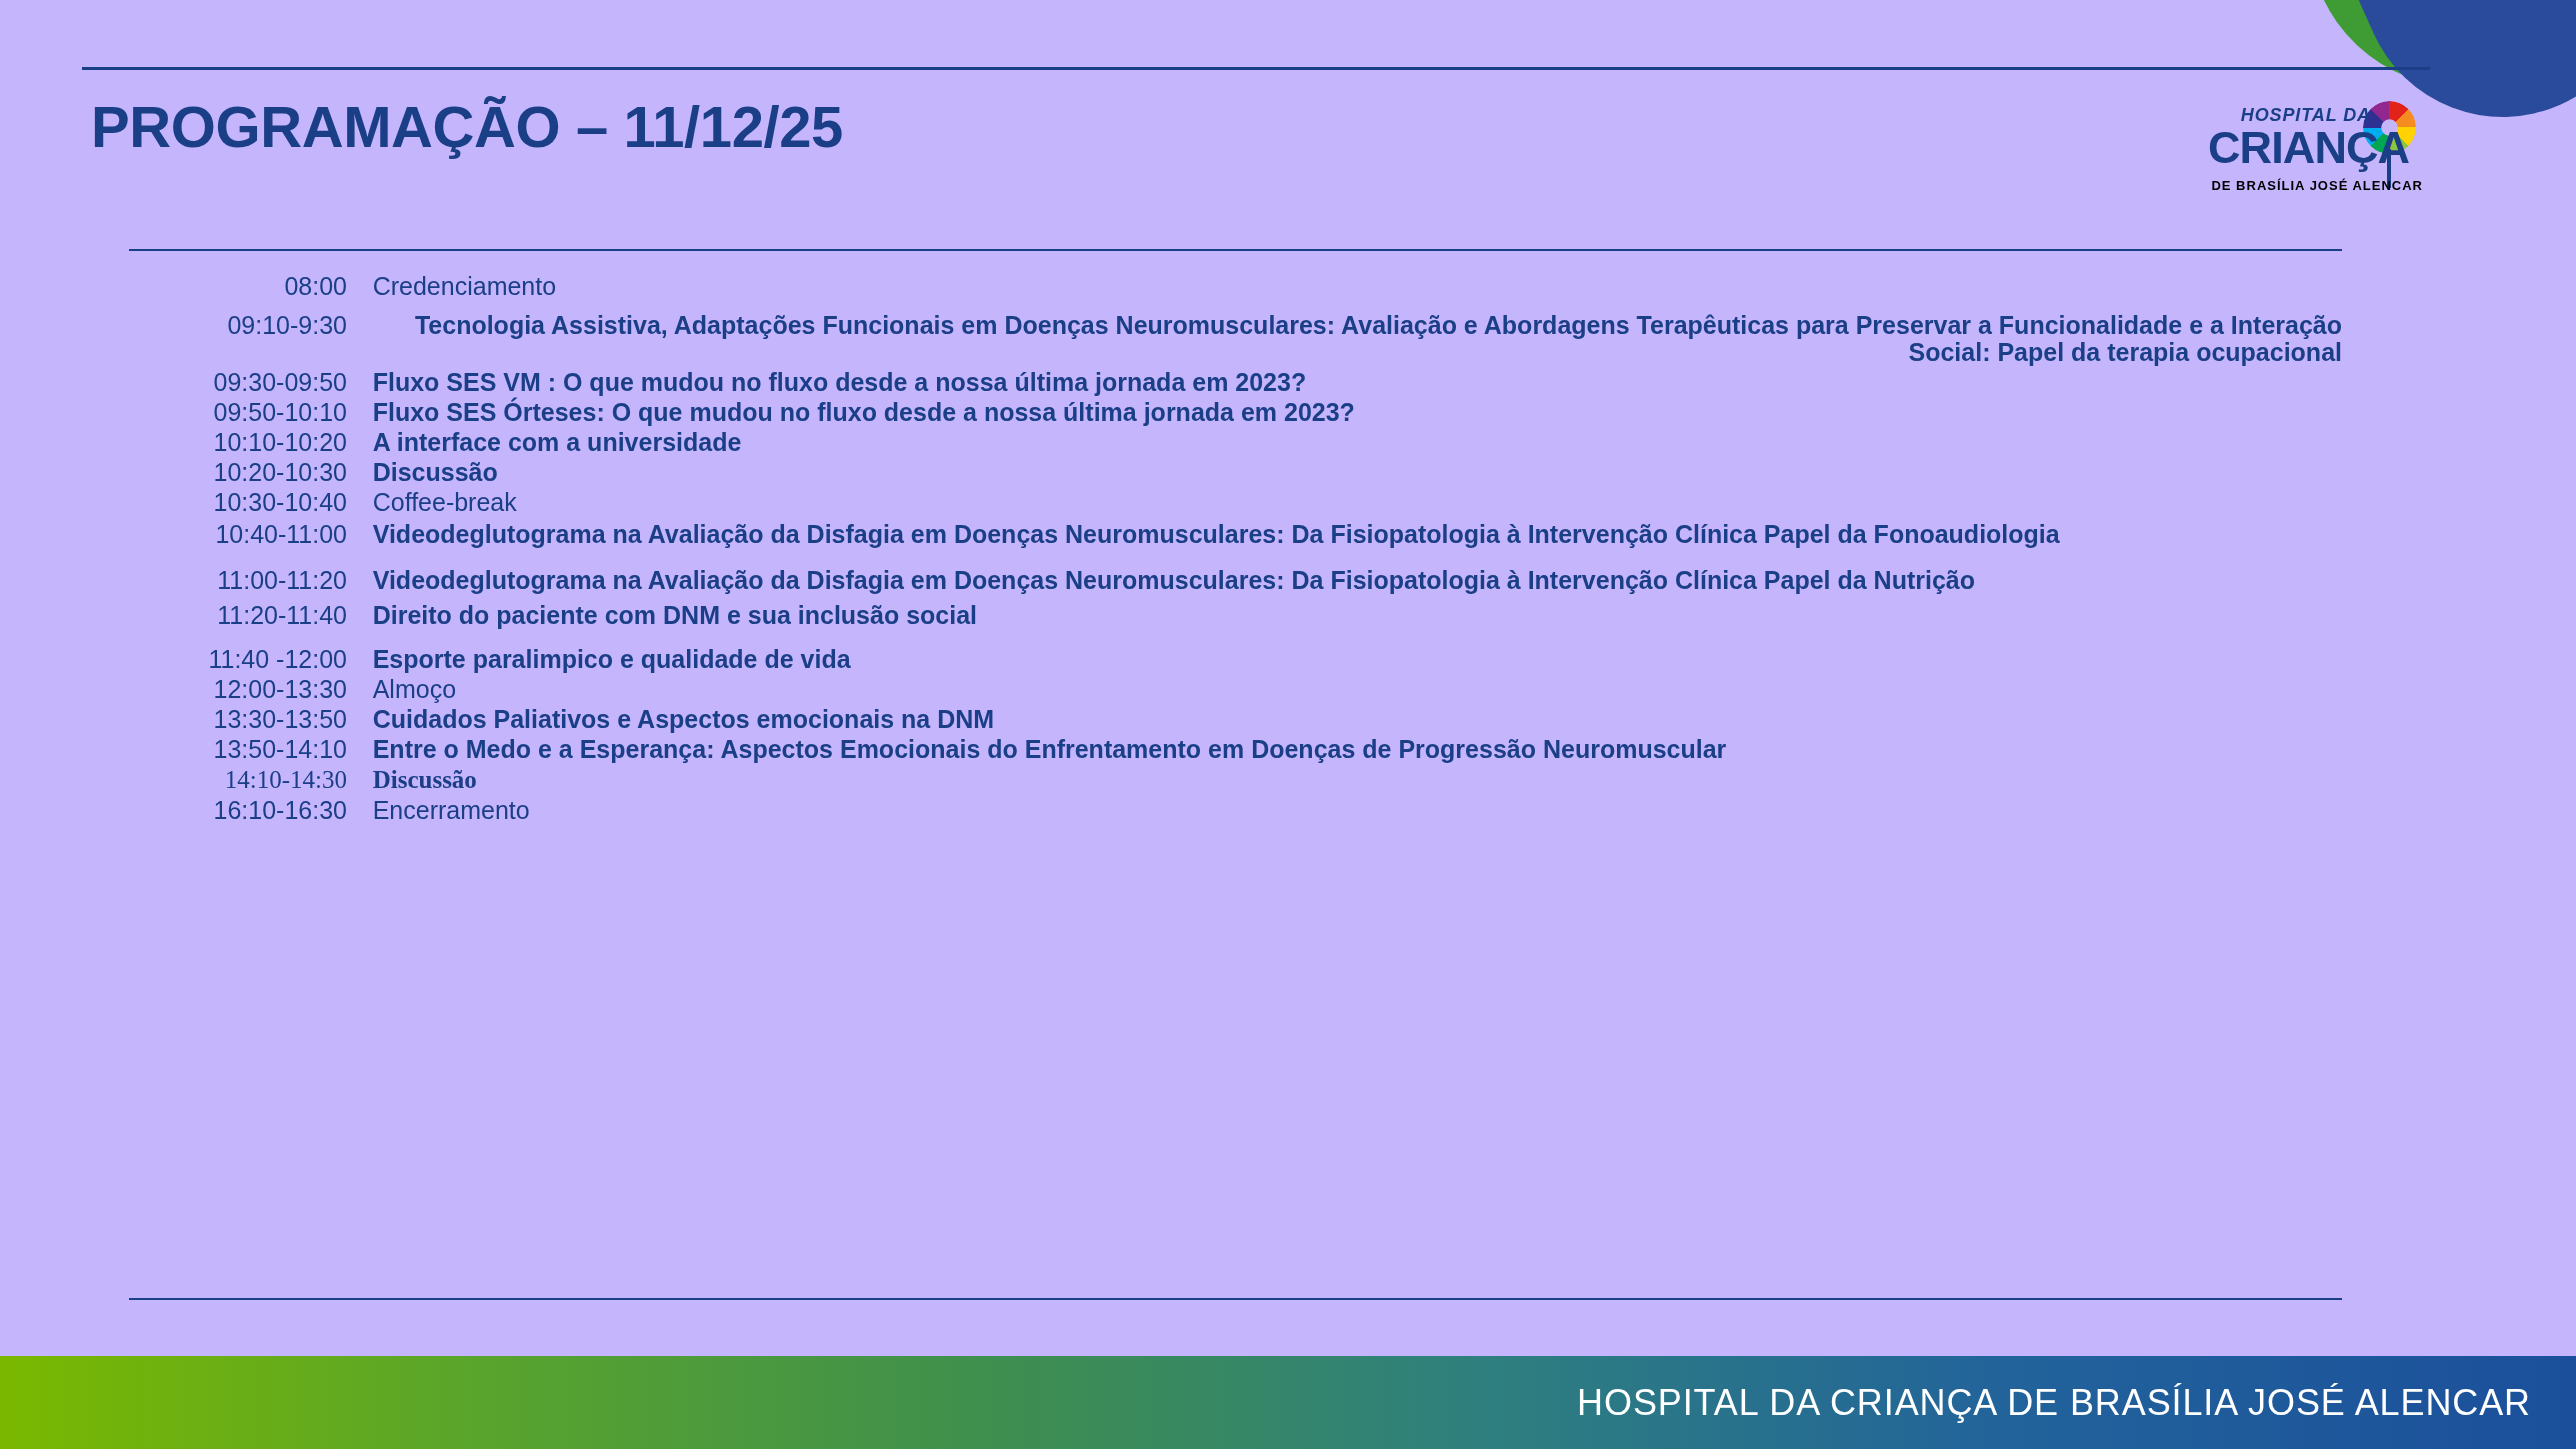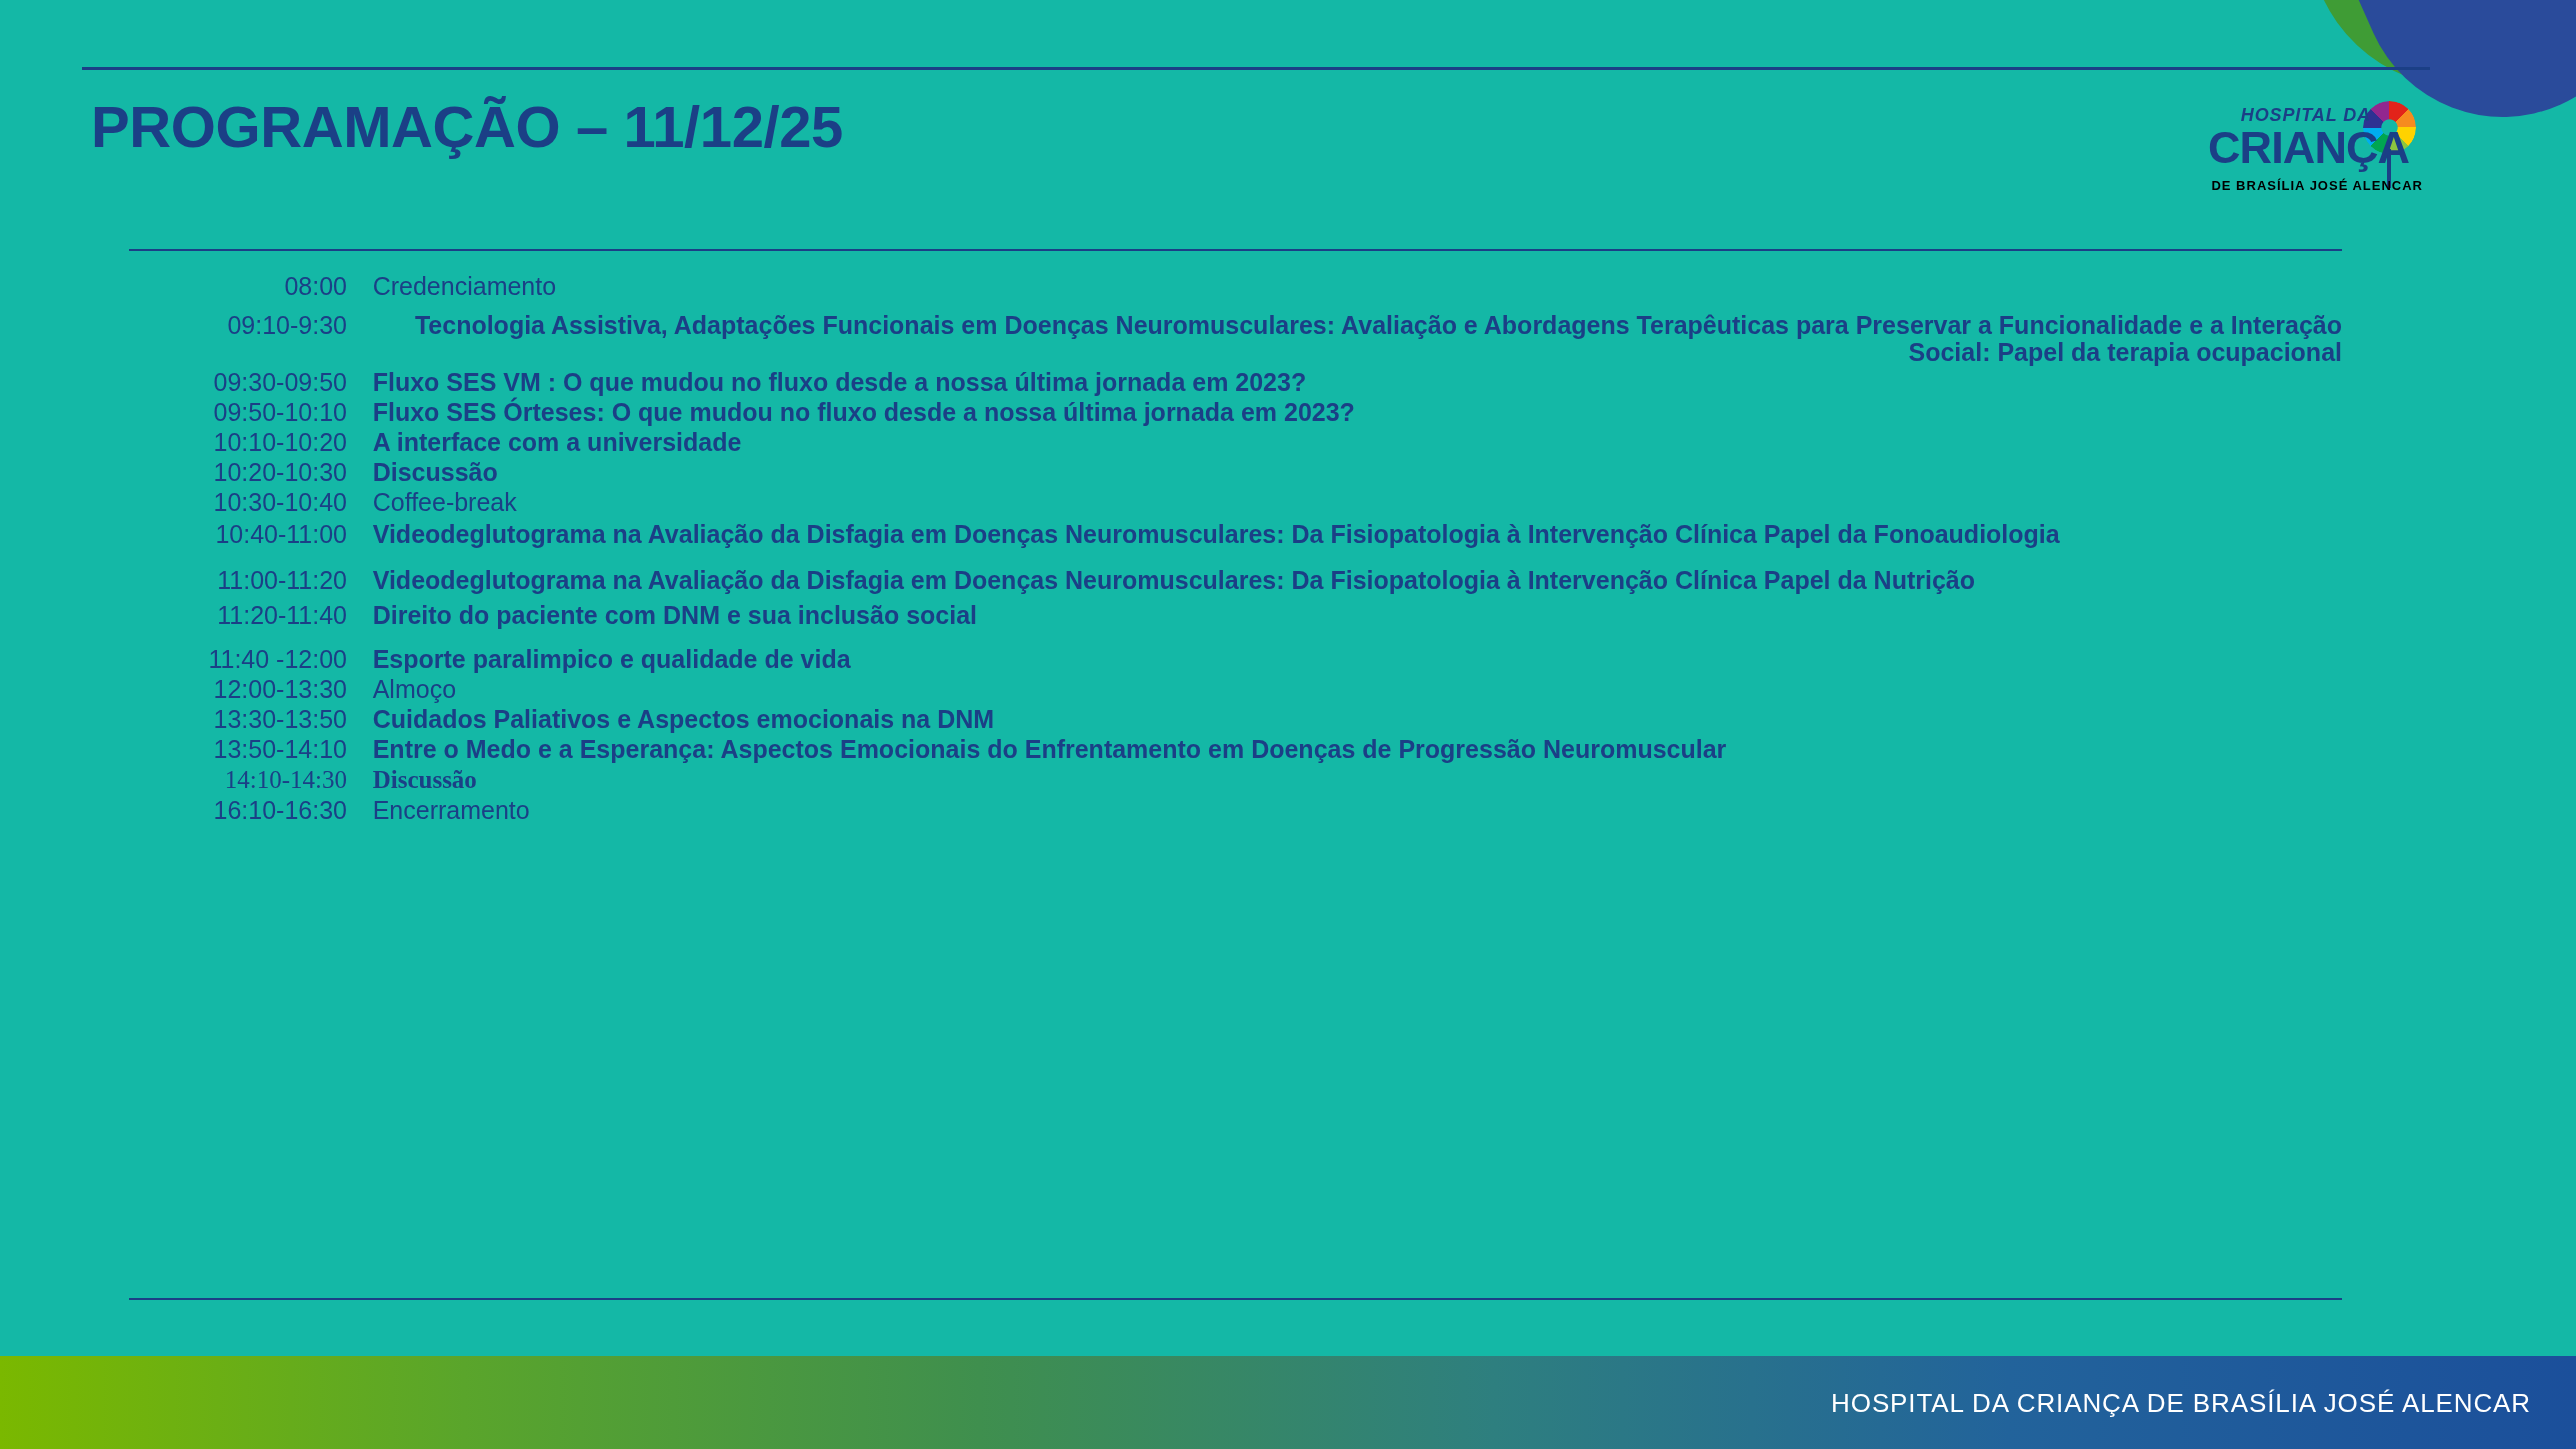--- a/index.html
+++ b/index.html
@@ -11,21 +11,21 @@
     width: 2576px;
     height: 1449px;
     font-family: "Liberation Sans", sans-serif;
     overflow: hidden;
     position: relative;
   }
 
   .slide {
     position: absolute;
     inset: 0;
-    background: #14b8a6;
+    background: #c4b5fd;
   }
 
   
   .corner-wrap {
     position: absolute;
     top: 0;
     right: 0;
     width: 361px;
     height: 163px;
     overflow: hidden;
@@ -195,21 +195,21 @@
     bottom: 0;
     height: 93px;
     background: linear-gradient(90deg, #7ab800 0%, #5aa52b 18%, #3f8f4e 38%, #2e7f7f 58%, #22639b 78%, #1b4f9b 100%);
   }
   .footer-text {
     position: absolute;
     right: 45px;
     top: 50%;
     transform: translateY(-50%);
     color: #ffffff;
-    font-size: 26px;
+    font-size: 36px;
     letter-spacing: 0.9px;
     white-space: nowrap;
   }
 </style>
 </head>
 <body>
 
 <div class="slide">
 
   <div class="corner-wrap">

